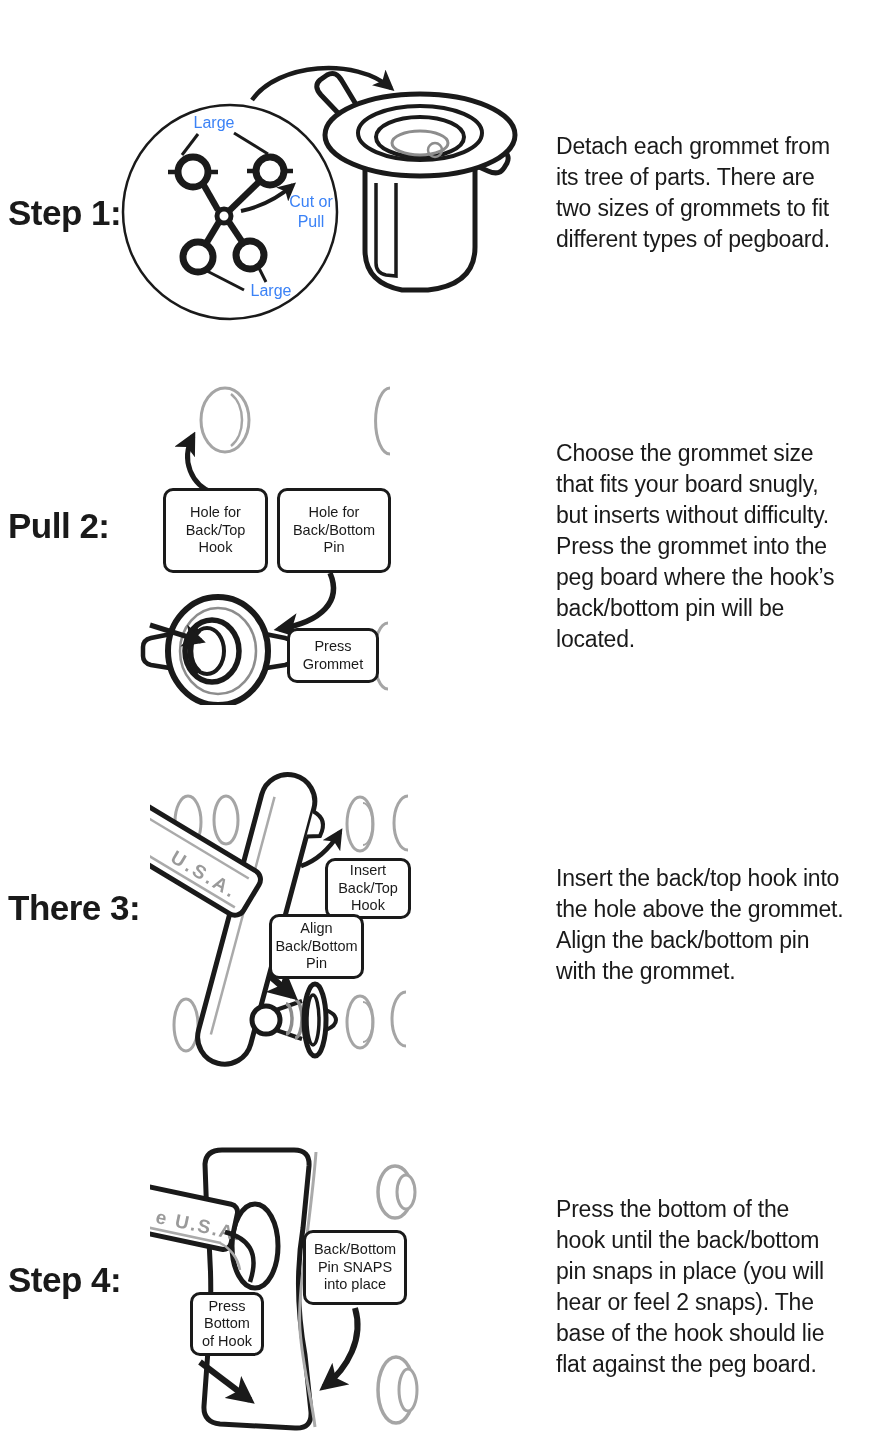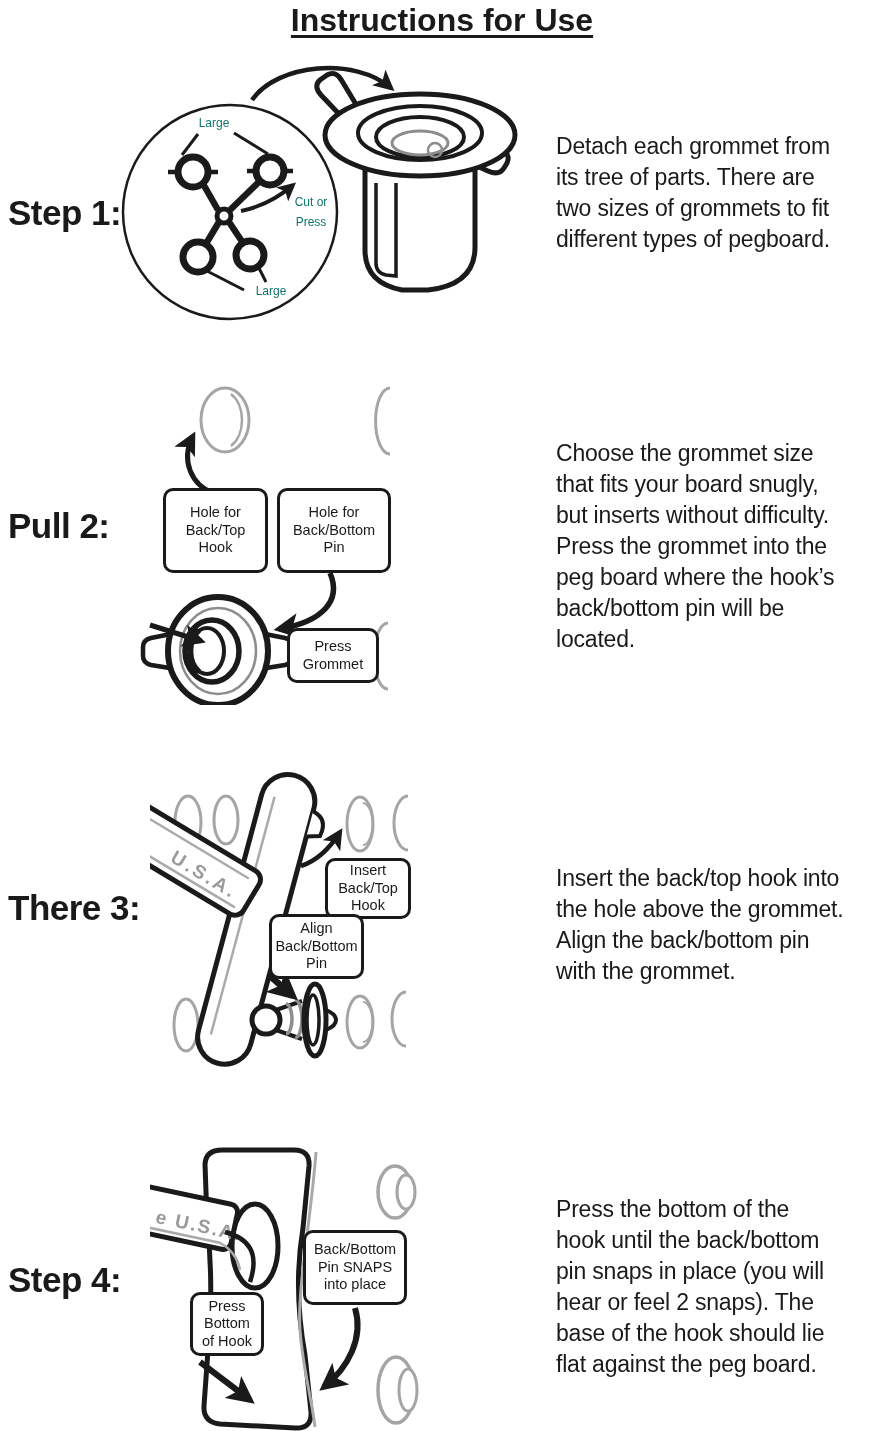--- a/index.html
+++ b/index.html
@@ -20,29 +20,28 @@
     font-size:23px;line-height:31px;letter-spacing:-0.2px;white-space:pre-line;
   }
   .figure{position:absolute;}
   .figure svg{position:absolute;left:0;top:0;}
   .callout{
     position:absolute;box-sizing:border-box;background:#fff;border:3px solid #1a1a1a;border-radius:10px;
     display:flex;align-items:center;justify-content:center;text-align:center;
     font-size:14.5px;line-height:17.5px;white-space:pre-line;padding:10px 3px;
   }
   .fig-label{
-    position:absolute;text-align:center;font-size:12px;line-height:20px;white-space:pre-line;color:#0f766e;
+    position:absolute;text-align:center;font-size:16px;line-height:20px;white-space:pre-line;color:#3b82f6;
   }
 </style>
 </head>
 <body>
 
 <div id="page">
 
-  <div class="title"><span>Instructions for Use</span></div>
 
   <div class="step-label" style="top:173px;margin-top:20px;">Step 1:</div>
 
   <div class="figure" style="left:110px;top:55px;width:440px;height:280px;">
     <svg width="440" height="280" viewBox="0 0 440 280">
       <defs>
         <marker id="a1" markerWidth="4.6" markerHeight="4.6" refX="3.6" refY="2.3" orient="auto">
             <path d="M0,0 L4.6,2.3 L0,4.6 L1.1,2.3 Z" fill="#1a1a1a"></path>
           </marker>
       </defs>
@@ -83,21 +82,21 @@
         <path d="M 357,84 L 391,95 Q 401,99 397,108 L 394,113 Q 389,121 378,116 L 349,103 Z" stroke-width="5"></path>
         <ellipse cx="310" cy="80" rx="95" ry="41" stroke-width="5"></ellipse>
         <ellipse cx="310" cy="78" rx="62" ry="27" stroke-width="4" fill="none"></ellipse>
         <ellipse cx="310" cy="82" rx="44" ry="20" stroke-width="4" fill="none"></ellipse>
         <ellipse cx="310" cy="88" rx="28" ry="12" stroke-width="3" stroke="#8d8d8d" fill="none"></ellipse>
         <circle cx="325" cy="95" r="7" stroke-width="2.5" stroke="#8d8d8d" fill="none"></circle>
       </g>
     </svg>
     <div class="fig-label" style="left:76px;top:58px;width:56px;">Large</div>
     <div class="fig-label" style="left:170px;top:137px;width:62px;">Cut or
-Press</div>
+Pull</div>
     <div class="fig-label" style="left:131px;top:226px;width:60px;">Large</div>
   </div>
 
   <div class="step-desc" style="top:131px;">Detach each grommet from
 its tree of parts. There are
 two sizes of grommets to fit
 different types of pegboard.</div>
 
   <div class="step-label" style="top:506px;">Pull 2:</div>
 

